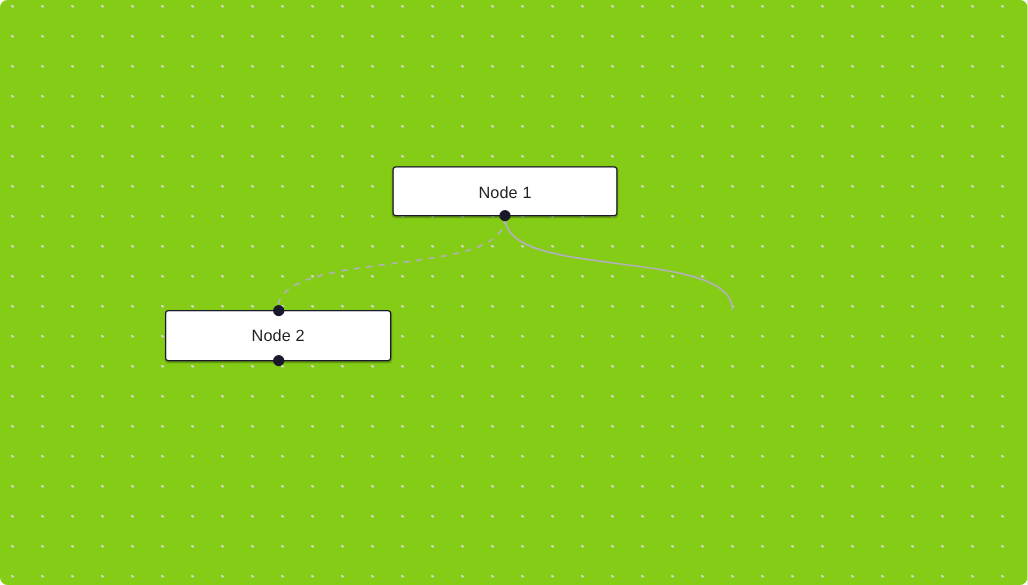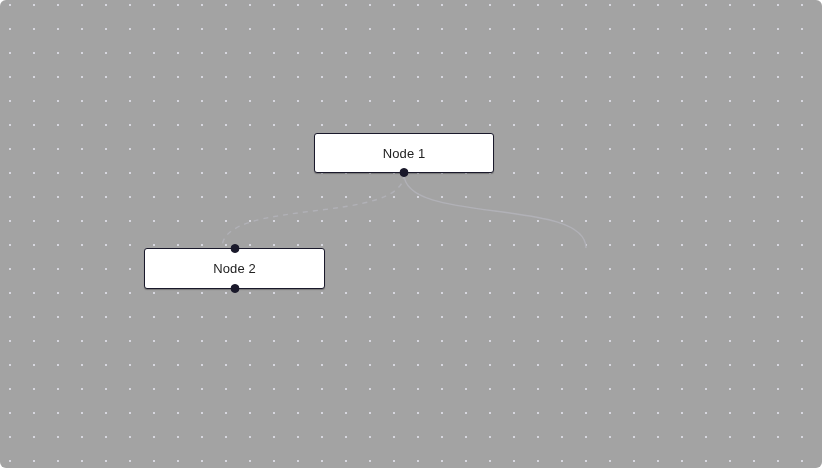--- a/index.html
+++ b/index.html
@@ -9,21 +9,21 @@
     height: 468px;
     overflow: hidden;
     background: #ffffff;
     font-family: "Liberation Sans", sans-serif;
   }
 
   #flow-canvas {
     position: relative;
     width: 822px;
     height: 468px;
-    background-color: #a3a3a3;
+    background-color: #84cc16;
     border-radius: 6px;
     overflow: hidden;
   }
 
   
   #grid-layer {
     position: absolute;
     inset: 0;
     background-image: radial-gradient(circle at 1px 1px, #d6d6de 1px, transparent 1.1px);
     background-size: 24px 24px;
@@ -82,20 +82,20 @@
   <svg id="edge-layer" viewBox="0 0 822 468">
     <path fill="none" stroke="#b1b1b7" stroke-width="1.4" stroke-dasharray="5 5" d="M 404,174 C 404,225 222,197 222,248"></path>
     <path fill="none" stroke="#b1b1b7" stroke-width="1.4" d="M 404,174 C 404,225 586,197 586,248"></path>
   </svg>
 
   <div class="flow-node" style="left:314px; top:133px; width:180px; height:40px;">
     <span class="node-label">Node 1</span>
     <span class="handle handle-bottom"></span>
   </div>
 
-  <div class="flow-node" style="left:132px; top:248px; width:181px; height:41px;margin-left:12px;">
+  <div class="flow-node" style="left:132px; top:248px; width:181px; height:41px;">
     <span class="node-label">Node 2</span>
     <span class="handle handle-top"></span>
     <span class="handle handle-bottom"></span>
   </div>
 
 
 </div>
 
 </body></html>

